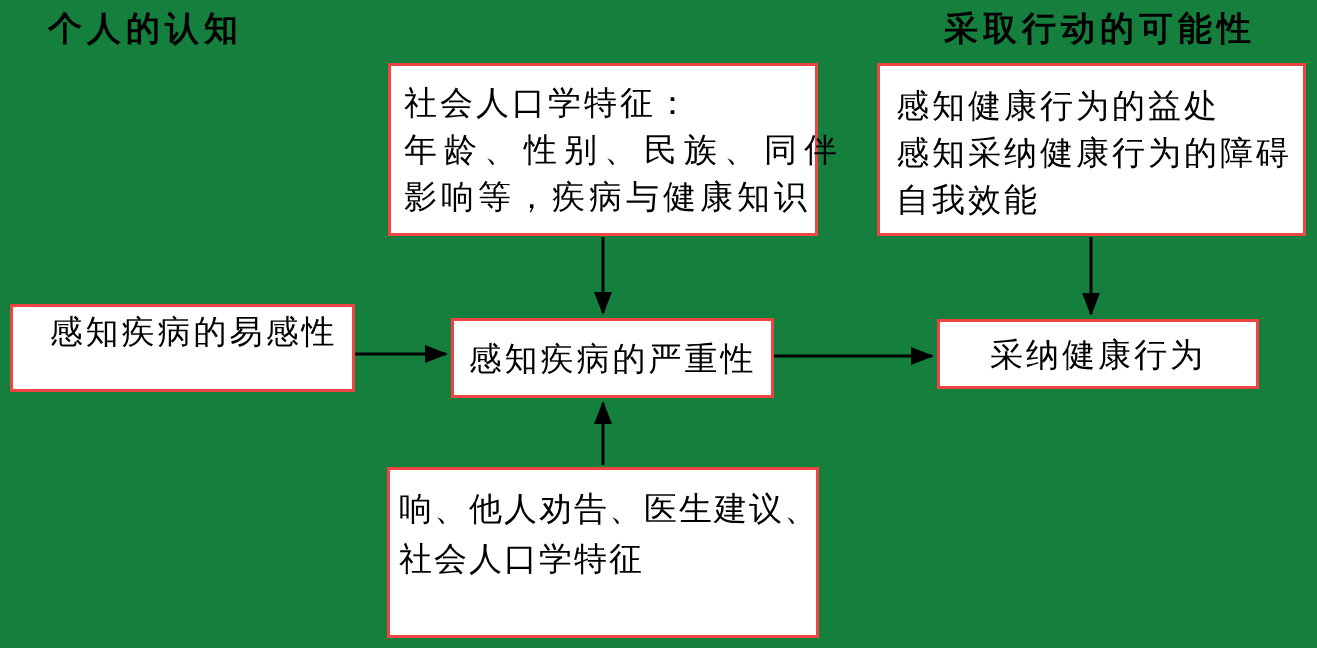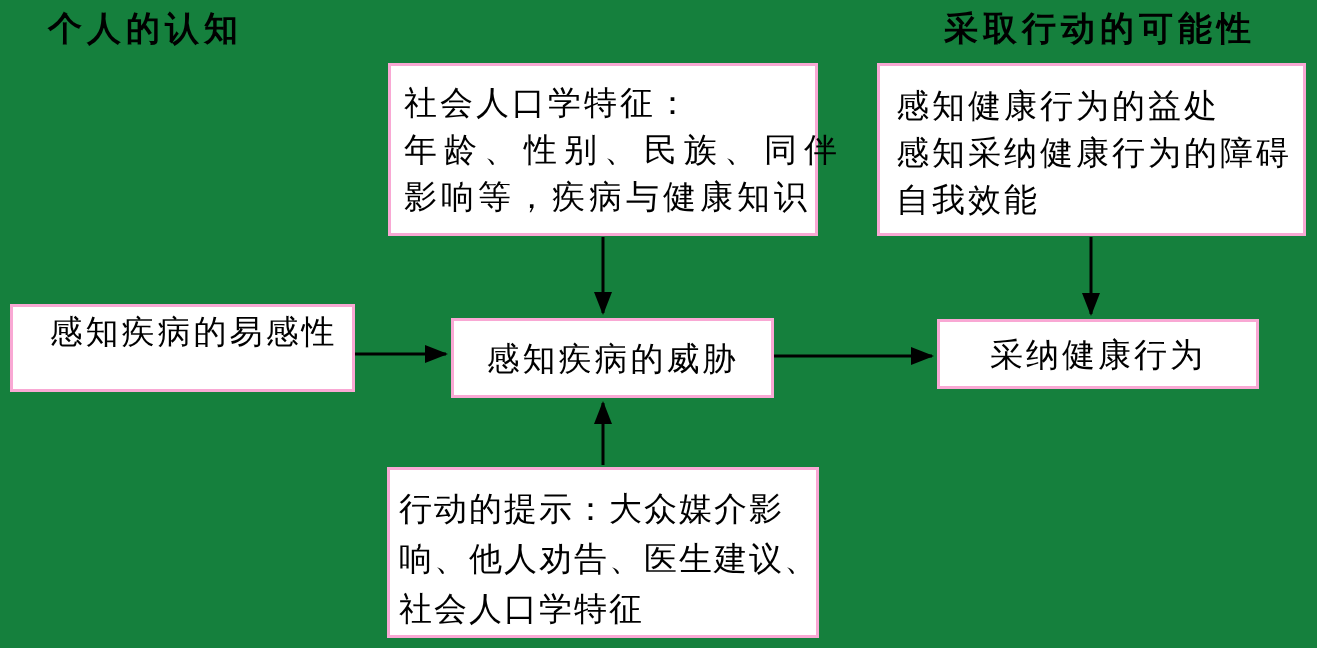--- a/index.html
+++ b/index.html
@@ -23,21 +23,21 @@
     font-weight: bold;
     letter-spacing: 5px;
     line-height: 40px;
     white-space: nowrap;
   }
   .hdr-left   { left: 48px;  }
   .hdr-center { left: 430px; }
   .hdr-right  { left: 944px; }
   .box {
     position: absolute;
-    border: 3px solid #f9a8d4;
+    border: 3px solid #ef4444;
     box-sizing: border-box;
     background: #ffffff;
   }
   .ln {
     font-size: 33px;
     line-height: 47px;
     letter-spacing: 3px;
     white-space: nowrap;
   }
   .box-socio { left: 388px; top: 63px;  width: 430px; height: 173px; padding: 13px 0 0 13px; }
@@ -85,29 +85,28 @@
     <div class="ln">感知健康行为的益处</div>
     <div class="ln">感知采纳健康行为的障碍</div>
     <div class="ln">自我效能</div>
   </div>
 
   <div class="box box-perception">
     <div class="ln">感知疾病的易感性</div>
   </div>
 
   <div class="box box-threat">
-    <div class="ln">感知疾病的威胁</div>
+    <div class="ln">感知疾病的严重性</div>
   </div>
 
   <div class="box box-adoption">
     <div class="ln">采纳健康行为</div>
   </div>
 
   <div class="box box-cues">
-    <div class="ln">行动的提示：大众媒介影</div>
     <div class="ln">响、他人劝告、医生建议、</div>
     <div class="ln">社会人口学特征</div>
   </div>
 
   <svg class="arrows" viewBox="0 0 1317 648" xmlns="http://www.w3.org/2000/svg">
     <defs>
       <marker id="ah" markerUnits="userSpaceOnUse" markerWidth="24" markerHeight="18" refX="21" refY="9" orient="auto">
         <path d="M0,0 L23,9 L0,18 Z" fill="#000000"></path>
       </marker>
     </defs>

